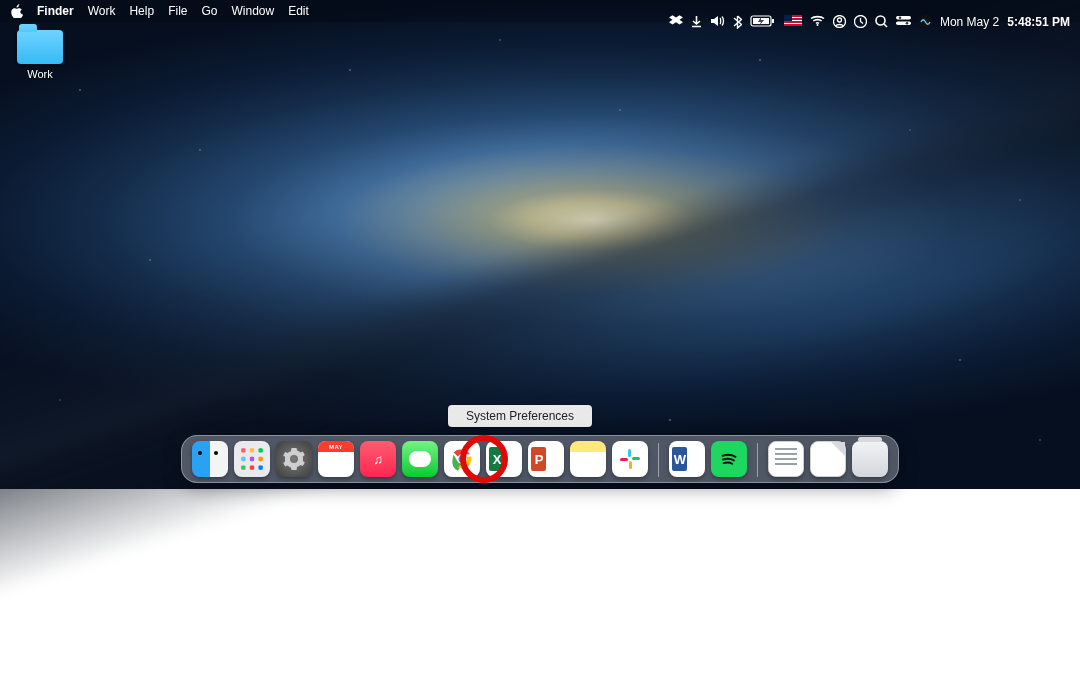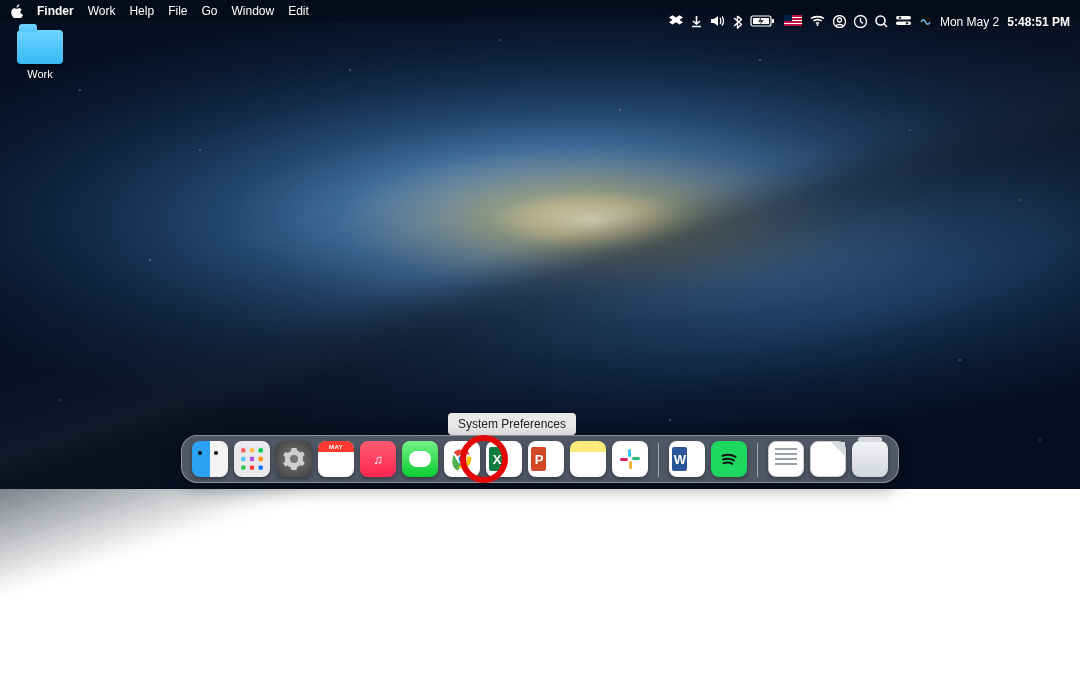--- a/index.html
+++ b/index.html
@@ -114,25 +114,25 @@
     box-shadow: 0 2px 4px rgba(0,0,0,.35);
     cursor: default;
     position: relative;
   }
   .dock .sep {
     width: 1px; height: 34px; background: rgba(255,255,255,.45);
     margin: 0 4px;
   }
   .tooltip {
     position: absolute;
-    bottom: 48px;
+    bottom: 56px;
     background: #e9e9ea;
     color: #222;
     font-size: 12px;
-    padding: 4px 10px;
+    padding: 4px 18px;
     border-radius: 4px;
     box-shadow: 0 1px 3px rgba(0,0,0,.3);
     white-space: nowrap;
     left: 267px;
   }
   .tooltip::after {
     content:""; position:absolute; bottom:-5px; left:50%; transform:translateX(-50%);
     border:5px solid transparent; border-top-color:#e9e9ea;
   }
   .ring {

